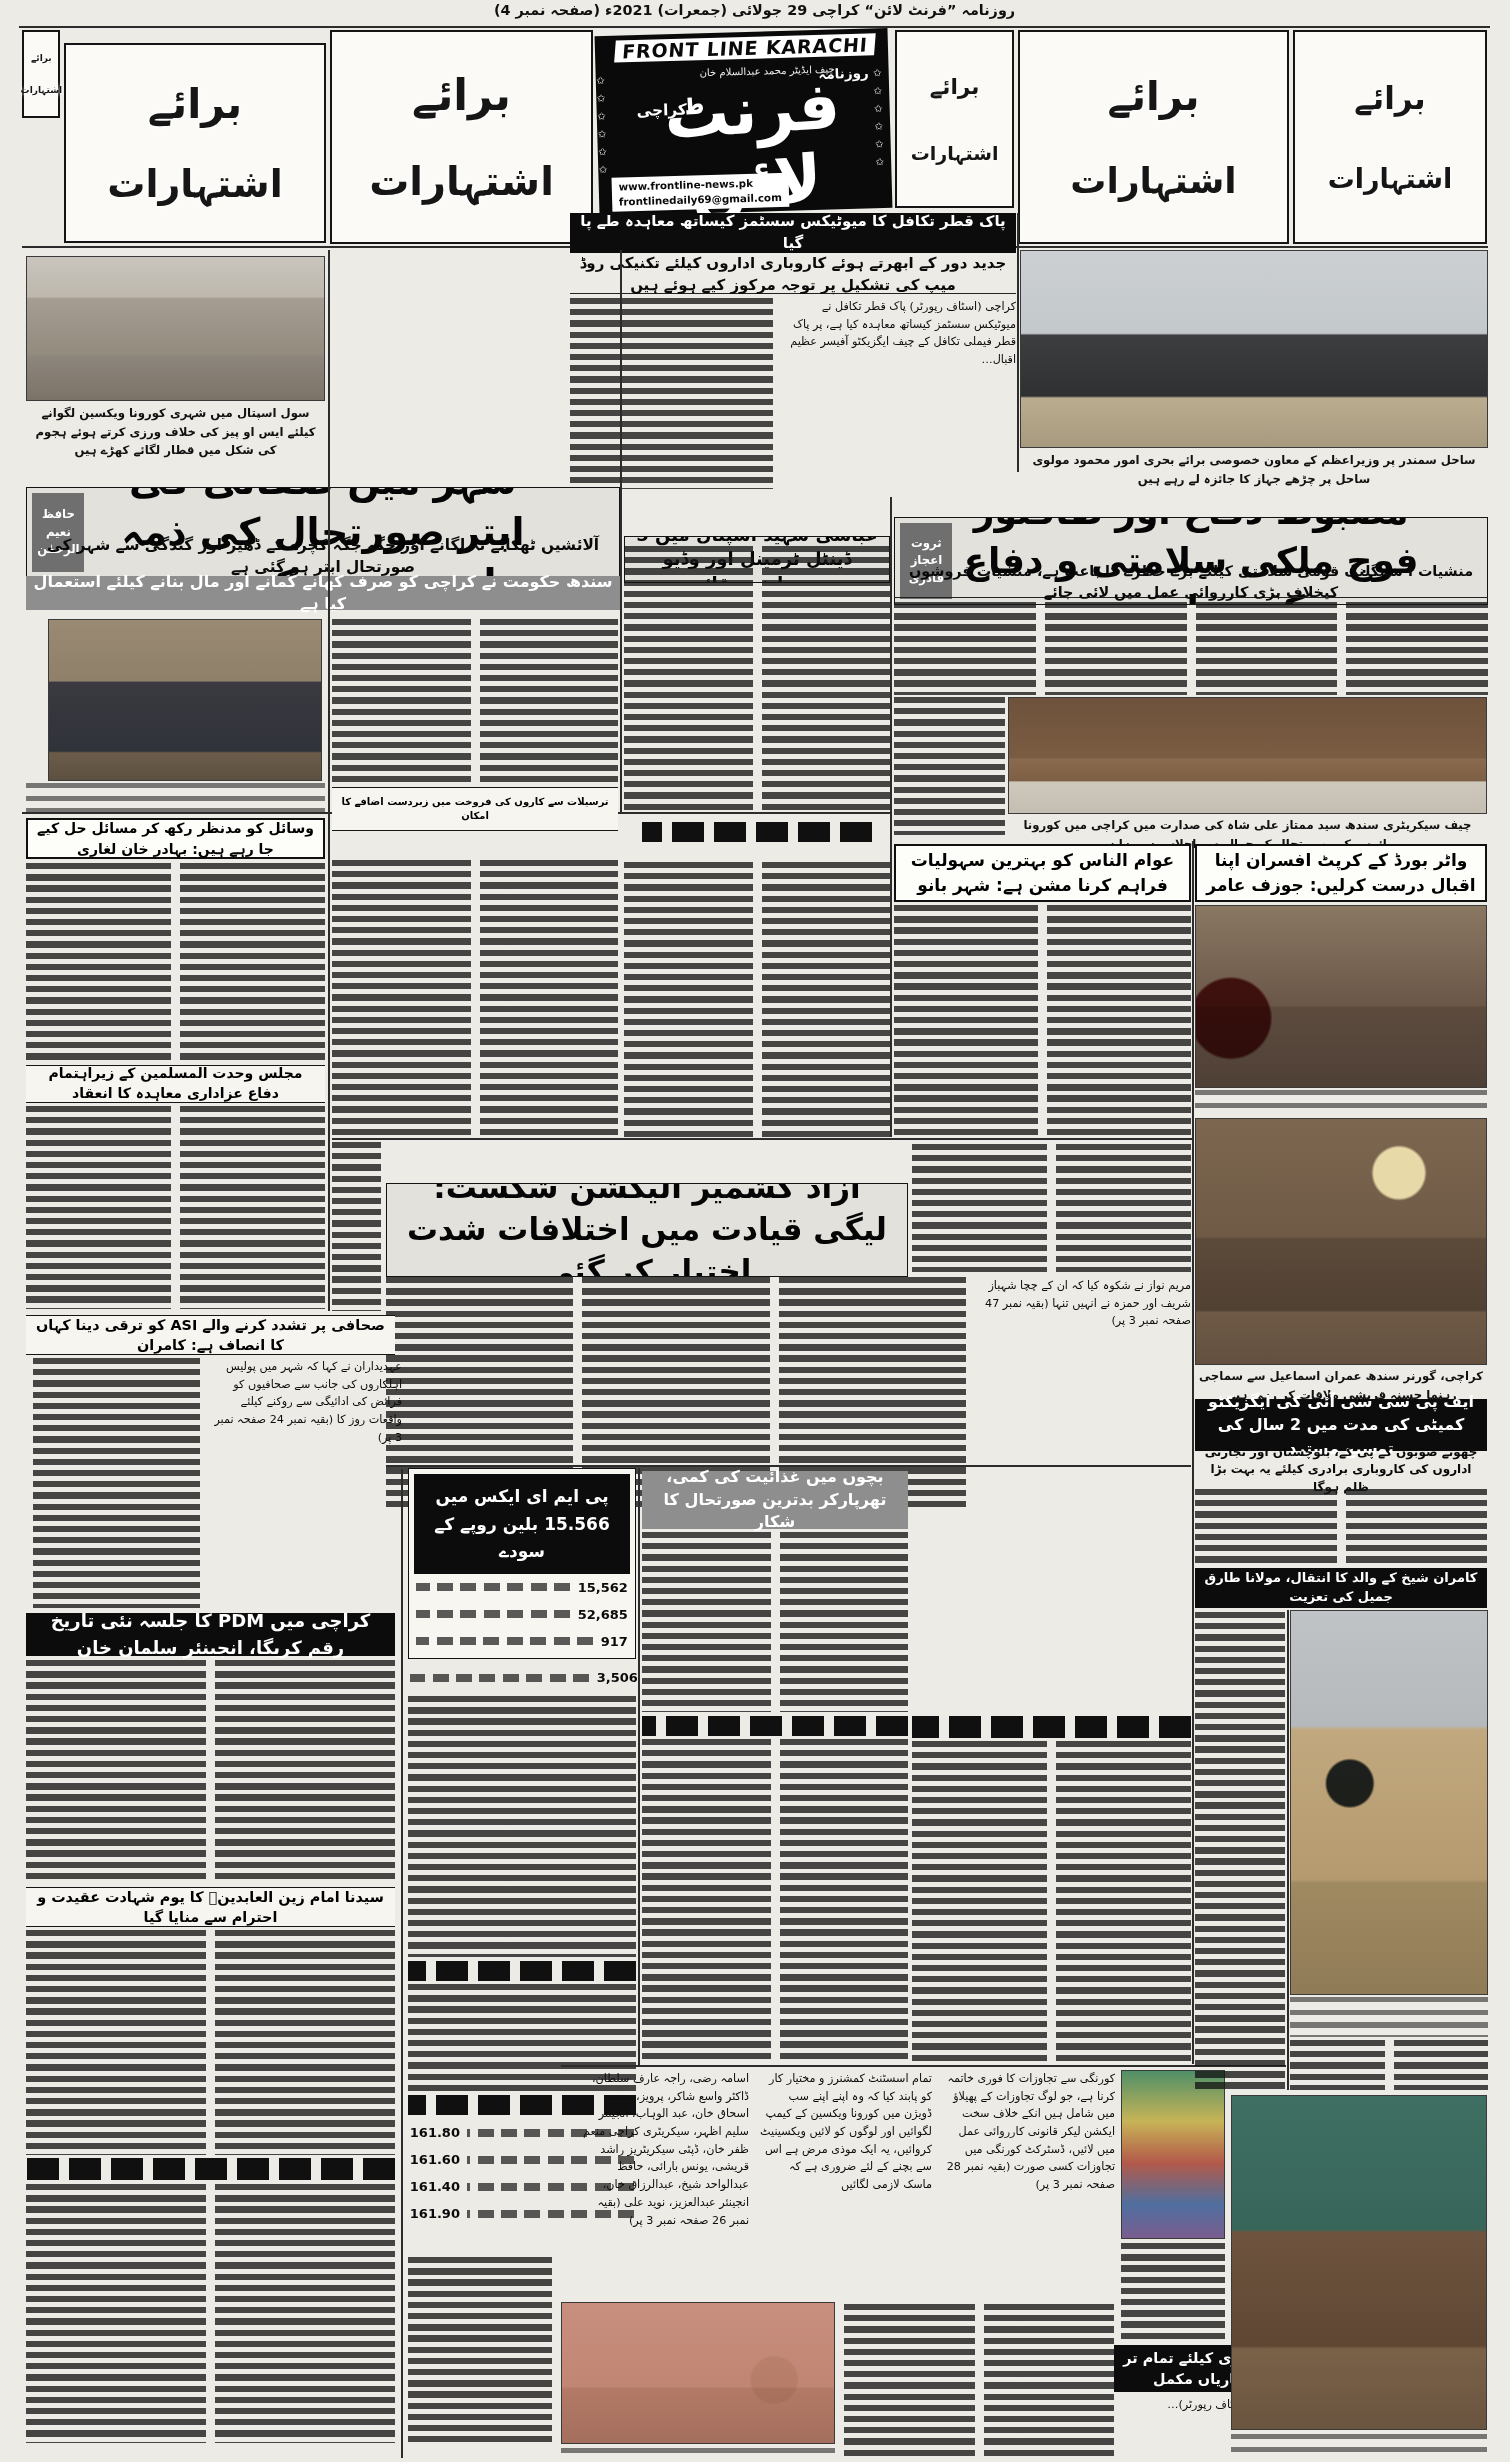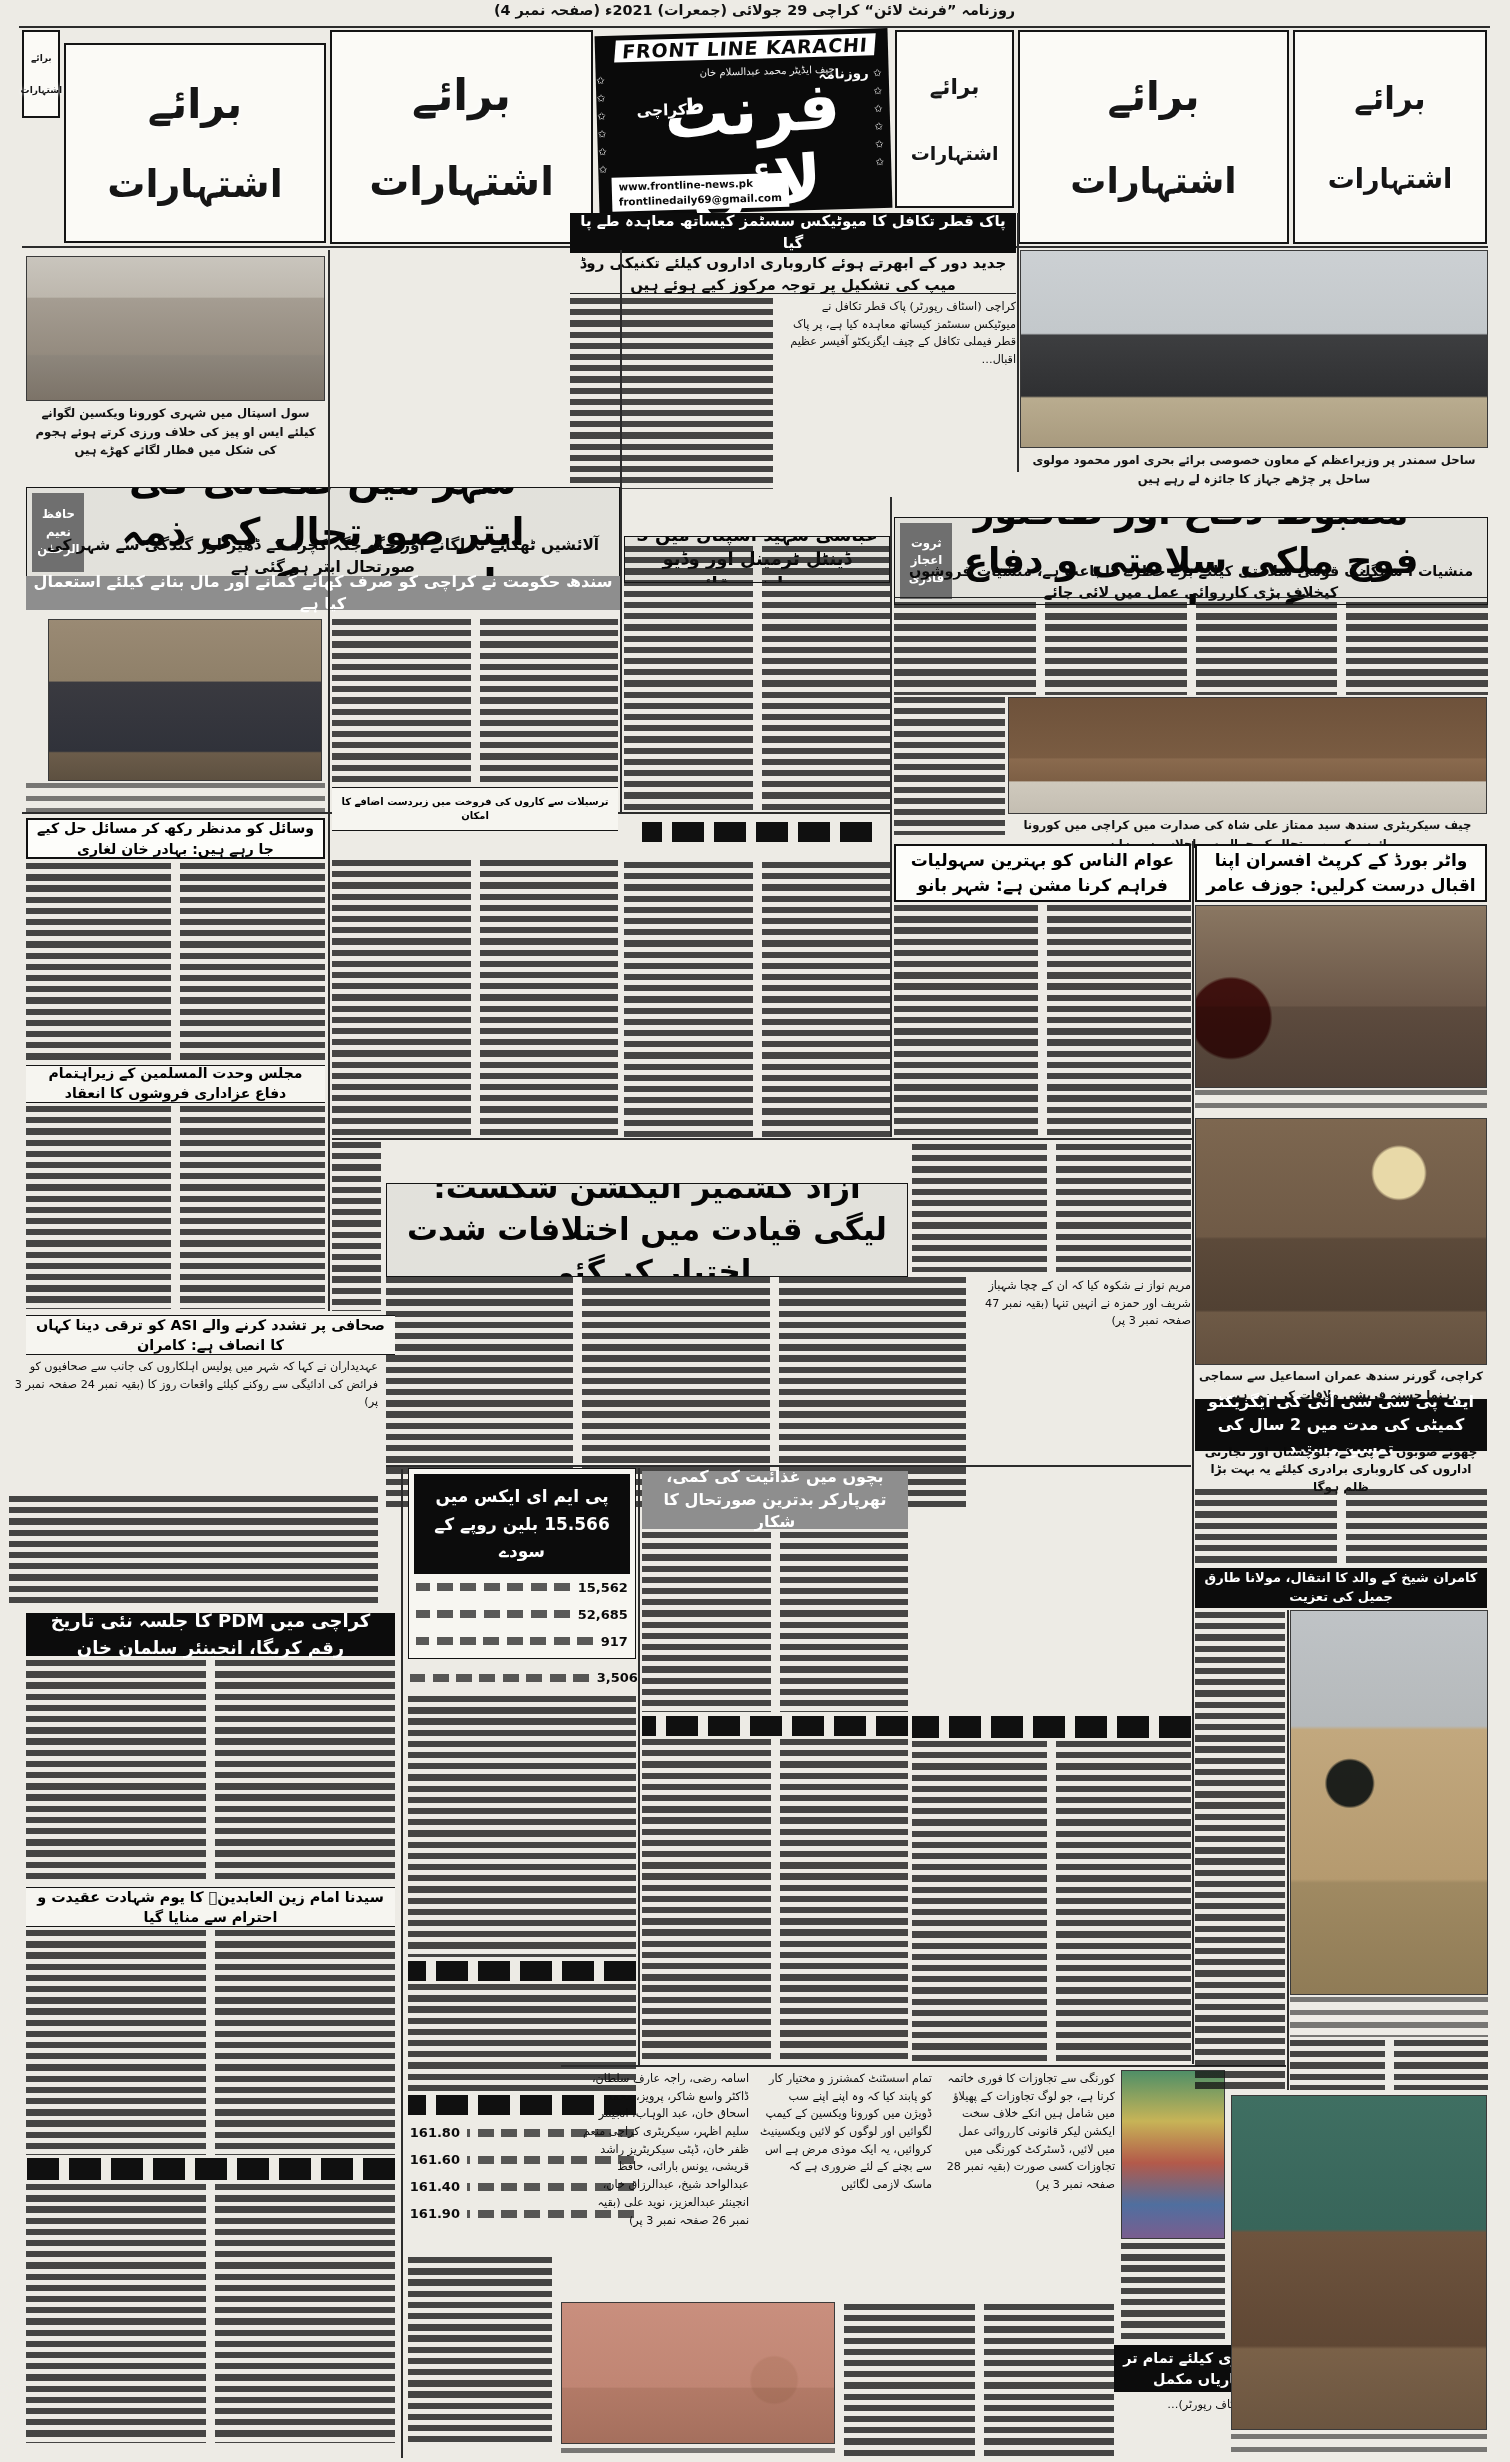--- a/index.html
+++ b/index.html
@@ -147,21 +147,21 @@
   <div class="vr" style="left:329px;top:250px;height:1061px;"></div>
   <div class="vr" style="left:621px;top:250px;height:564px;"></div>
   <div class="vr" style="left:891px;top:497px;height:640px;"></div>
   <div class="vr" style="left:1193px;top:841px;height:1223px;"></div>
 
   <div class="bhl" style="left:27px;top:818px;width:299px;height:41px;font-size:14px;">وسائل کو مدنظر رکھ کر مسائل حل کیے جا رہے ہیں: بہادر خان لغاری</div>
   <div class="cols" style="left:27px;top:863px;width:299px;height:198px;">
       <i></i>
       <i></i>
     </div>
-  <div class="bhl2" style="left:27px;top:1065px;width:299px;height:38px;font-size:14px;">مجلس وحدت المسلمین کے زیراہتمام دفاع عزاداری فروشوں کا انعقاد</div>
+  <div class="bhl2" style="left:27px;top:1065px;width:299px;height:38px;font-size:14px;">مجلس وحدت المسلمین کے زیراہتمام دفاع عزاداری معاہدہ کا انعقاد</div>
   <div class="cols" style="left:27px;top:1106px;width:299px;height:203px;">
       <i></i>
       <i></i>
     </div>
 
   <div class="bhl2" style="left:333px;top:787px;width:286px;height:44px;font-size:10px;">ترسیلات سے کاروں کی فروخت میں زبردست اضافے کا امکان</div>
   <div class="cols" style="left:333px;top:860px;width:286px;height:277px;">
       <i></i>
       <i></i>
     </div>
@@ -199,21 +199,21 @@
       <i></i>
       <i></i>
   </div>
   <div class="hr" style="left:387px;top:1465px;width:805px;"></div>
   <div class="cols" style="left:333px;top:1142px;width:49px;height:169px;">
       <i></i>
     </div>
 
   <div class="vr" style="left:402px;top:1469px;height:989px;"></div>
   <div class="bhl2" style="left:27px;top:1315px;width:369px;height:40px;font-size:14.4px;">صحافی پر تشدد کرنے والے ASI کو ترقی دینا کہاں کا انصاف ہے: کامران</div>
-  <div class="cols" style="left:10px;top:1358px;width:369px;height:250px;flex-direction:column;">
+  <div class="cols" style="left:34px;top:1358px;width:369px;height:250px;">
     <div class="txtcol"><span>عہدیداران نے کہا کہ شہر میں پولیس اہلکاروں کی جانب سے صحافیوں کو فرائض کی ادائیگی سے روکنے کیلئے واقعات روز کا (بقیہ نمبر 24 صفحہ نمبر 3 پر)</span></div>
     <i></i>
   </div>
   <div class="rev" style="left:27px;top:1613px;width:369px;height:43px;font-size:18px;">کراچی میں PDM کا جلسہ نئی تاریخ رقم کریگا، انجینئر سلمان خان</div>
   <div class="cols" style="left:27px;top:1660px;width:369px;height:223px;">
       <i></i>
       <i></i>
     </div>
   <div class="bhl2" style="left:27px;top:1887px;width:369px;height:40px;font-size:14.4px;">سیدنا امام زین العابدینؑ کا یوم شہادت عقیدت و احترام سے منایا گیا</div>
   <div class="cols" style="left:27px;top:1930px;width:369px;height:225px;">

